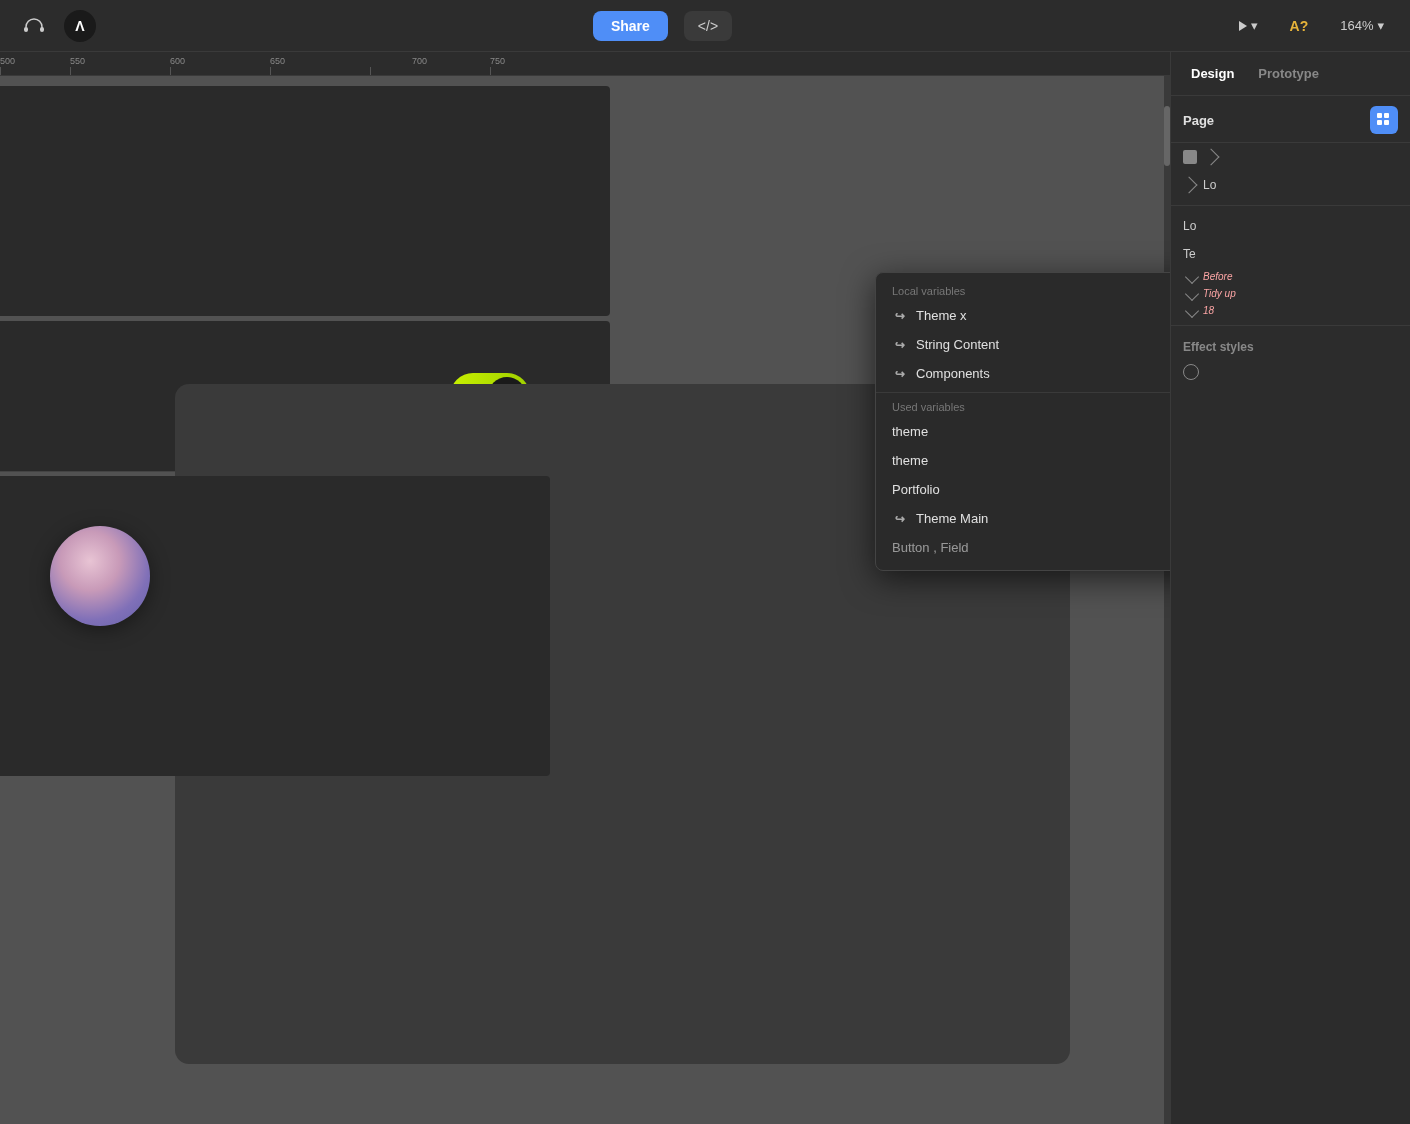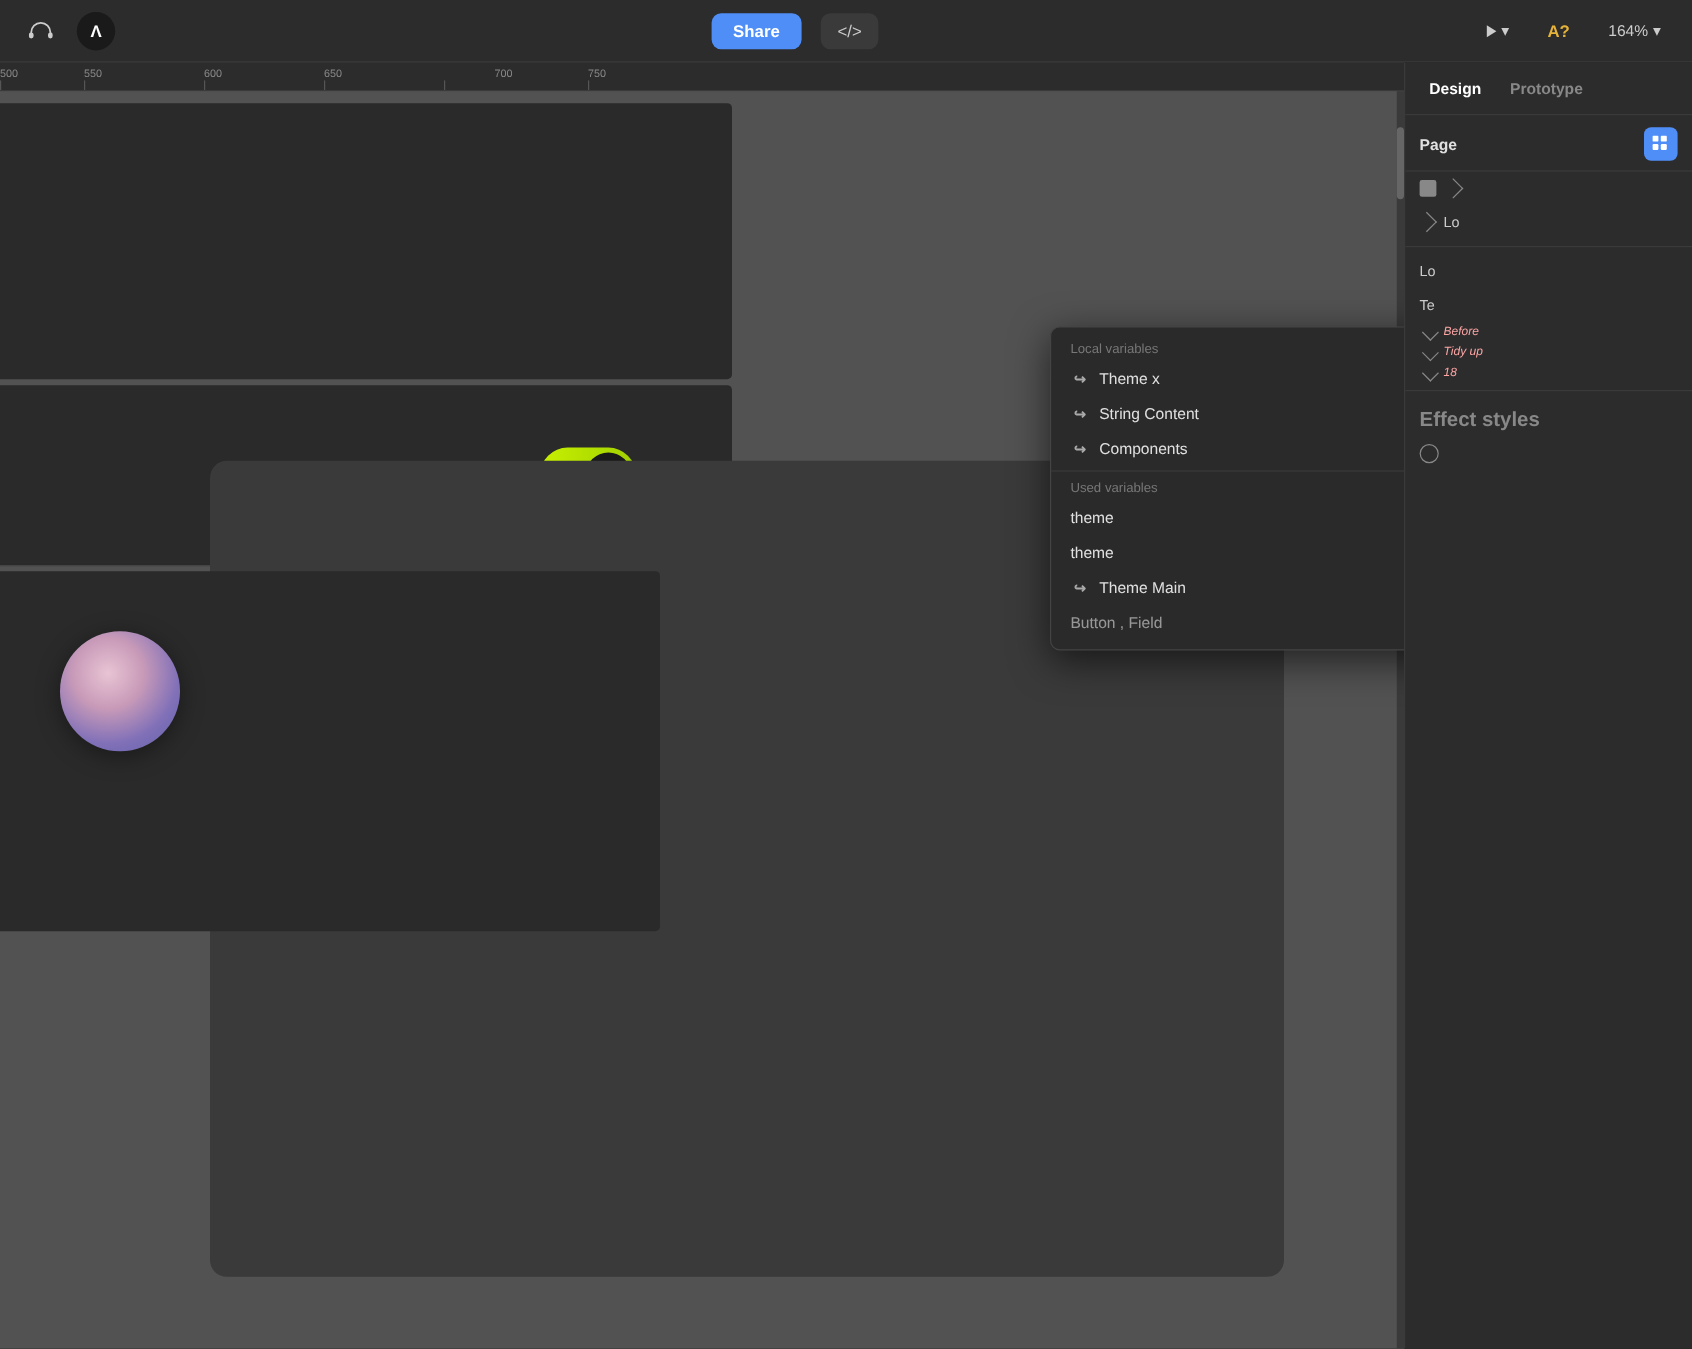--- a/index.html
+++ b/index.html
@@ -418,21 +418,21 @@
       border-top: 1.5px solid #888;
       transform: rotate(135deg);
       flex-shrink: 0;
     }
 
     .effect-section {
       padding: 8px 12px;
     }
 
     .effect-title {
-      font-size: 17px;
+      font-size: 12px;
       font-weight: 600;
       color: #888;
       margin-bottom: 6px;
     }
 
     
     .panel-scroll {
       flex: 1;
       overflow-y: auto;
       overflow-x: hidden;
@@ -573,20 +573,24 @@
       <div class="dropdown-item">
         <span class="item-text">theme</span>
 
       </div>
 
       <div class="dropdown-item">
         <span class="item-text">theme</span>
 
       </div>
 
+      <div class="dropdown-item">
+        <span class="item-text">Portfolio</span>
+
+      </div>
 
       <div class="dropdown-item">
         <span class="dropdown-indent">↪</span>
         <span class="item-text">Theme Main</span>
 
       </div>
 
       <div class="dropdown-item" style="opacity:0.6;">
         <span class="item-text">Button , Field</span>
       </div>

